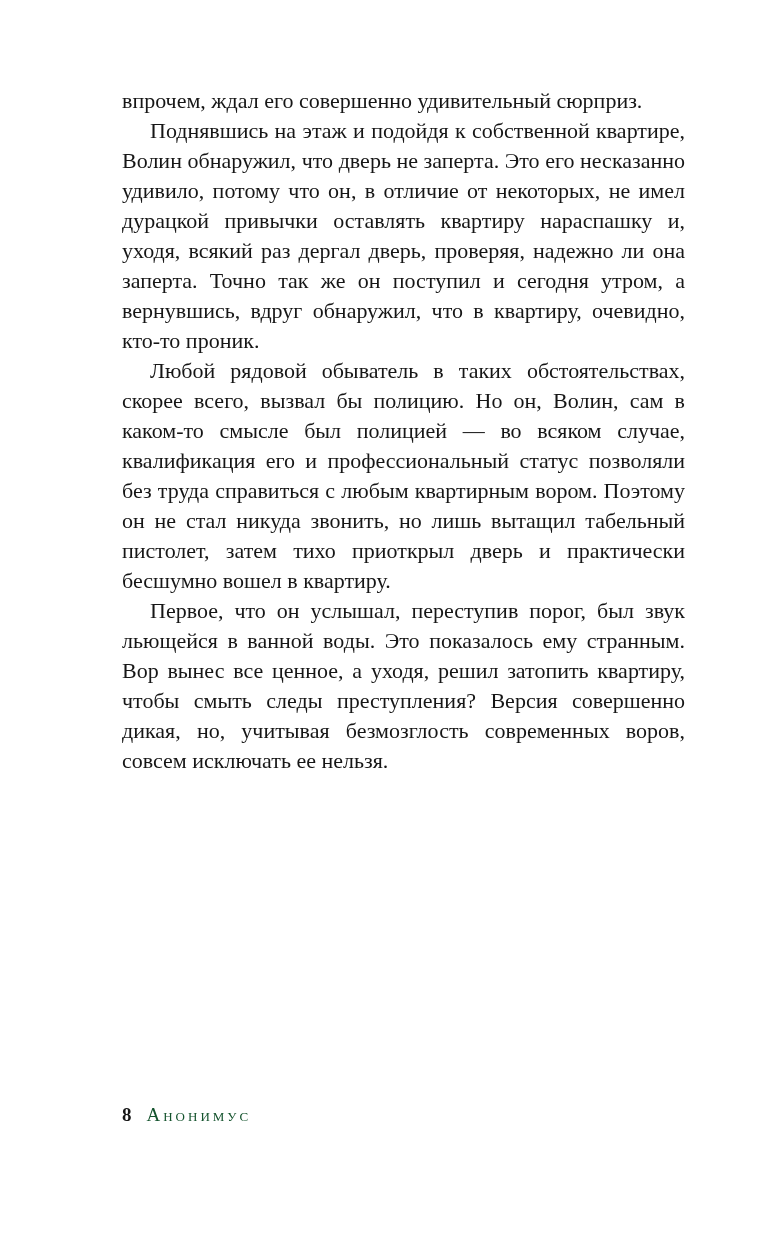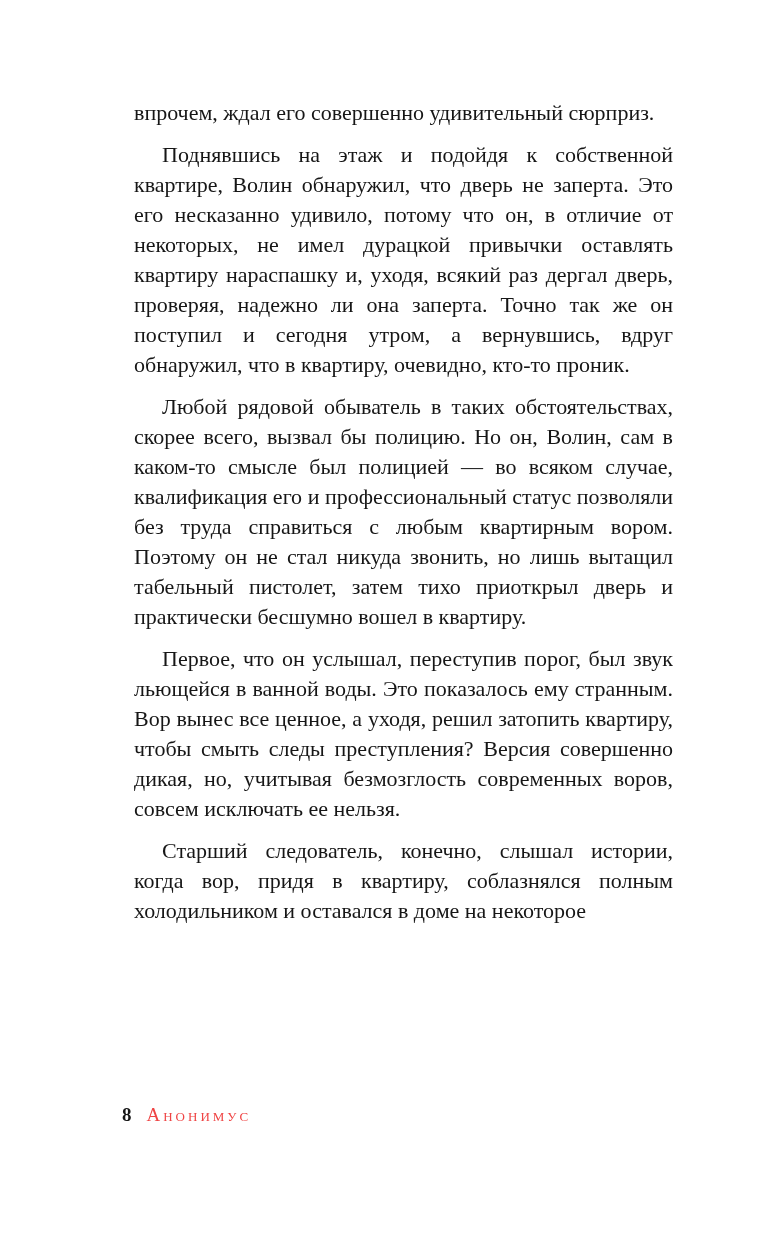--- a/index.html
+++ b/index.html
@@ -25,21 +25,21 @@
     left: 122px;
     top: 86px;
     width: 563px;
     font-size: 22px;
     line-height: 30px;
     text-align: justify;
     hyphens: auto;
     -webkit-hyphens: auto;
   }
   .para {
-    margin: 12px;
+    margin: 0;
     text-indent: 28px;
   }
   .para.no-indent {
     text-indent: 0;
   }
   .footer {
     position: absolute;
     left: 122px;
     top: 1104px;
     width: 563px;
@@ -49,35 +49,34 @@
   }
   .page-num {
     font-weight: bold;
     font-size: 19px;
     color: #161616;
   }
   .running-title {
     font-size: 19px;
     font-variant: small-caps;
     letter-spacing: 3px;
-    color: #ef4444;
+    color: #14532d;
   }
 </style>
 </head>
 <body>
 
 <div class="book-page">
 
   <div class="text-block">
 
   <p class="para no-indent" lang="ru">впрочем, ждал его совершенно удивительный сюр­приз.</p>
       <p class="para" lang="ru">Поднявшись на этаж и подойдя к собственной квартире, Волин обнаружил, что дверь не заперта. Это его несказанно удивило, потому что он, в от­личие от некоторых, не имел дурацкой привычки оставлять квартиру нараспашку и, уходя, всякий раз дергал дверь, проверяя, надежно ли она заперта. Точно так же он поступил и сегодня утром, а вернув­шись, вдруг обнаружил, что в квартиру, очевидно, кто-то проник.</p>
       <p class="para" lang="ru">Любой рядовой обыватель в таких обстоятель­ствах, скорее всего, вызвал бы полицию. Но он, Волин, сам в каком-то смысле был полицией — во всяком случае, квалификация его и профессиональ­ный статус позволяли без труда справиться с любым квартирным вором. Поэтому он не стал никуда зво­нить, но лишь вытащил табельный пистолет, затем тихо приоткрыл дверь и практически бесшумно во­шел в квартиру.</p>
       <p class="para" lang="ru">Первое, что он услышал, переступив порог, был звук льющейся в ванной воды. Это показалось ему странным. Вор вынес все ценное, а уходя, решил за­топить квартиру, чтобы смыть следы преступления? Версия совершенно дикая, но, учитывая безмозглость современных воров, совсем исключать ее нельзя.</p>
-      <p class="para" lang="ru">Старший следователь, конечно, слышал истории, когда вор, придя в квартиру, соблазнялся полным холодильником и оставался в доме на некоторое</p>
     </div>
 
   <div class="footer">
     <span class="page-num">8</span>
     <span class="running-title">Анонимус</span>
   </div>
 
 </div>
 
 </body></html>

